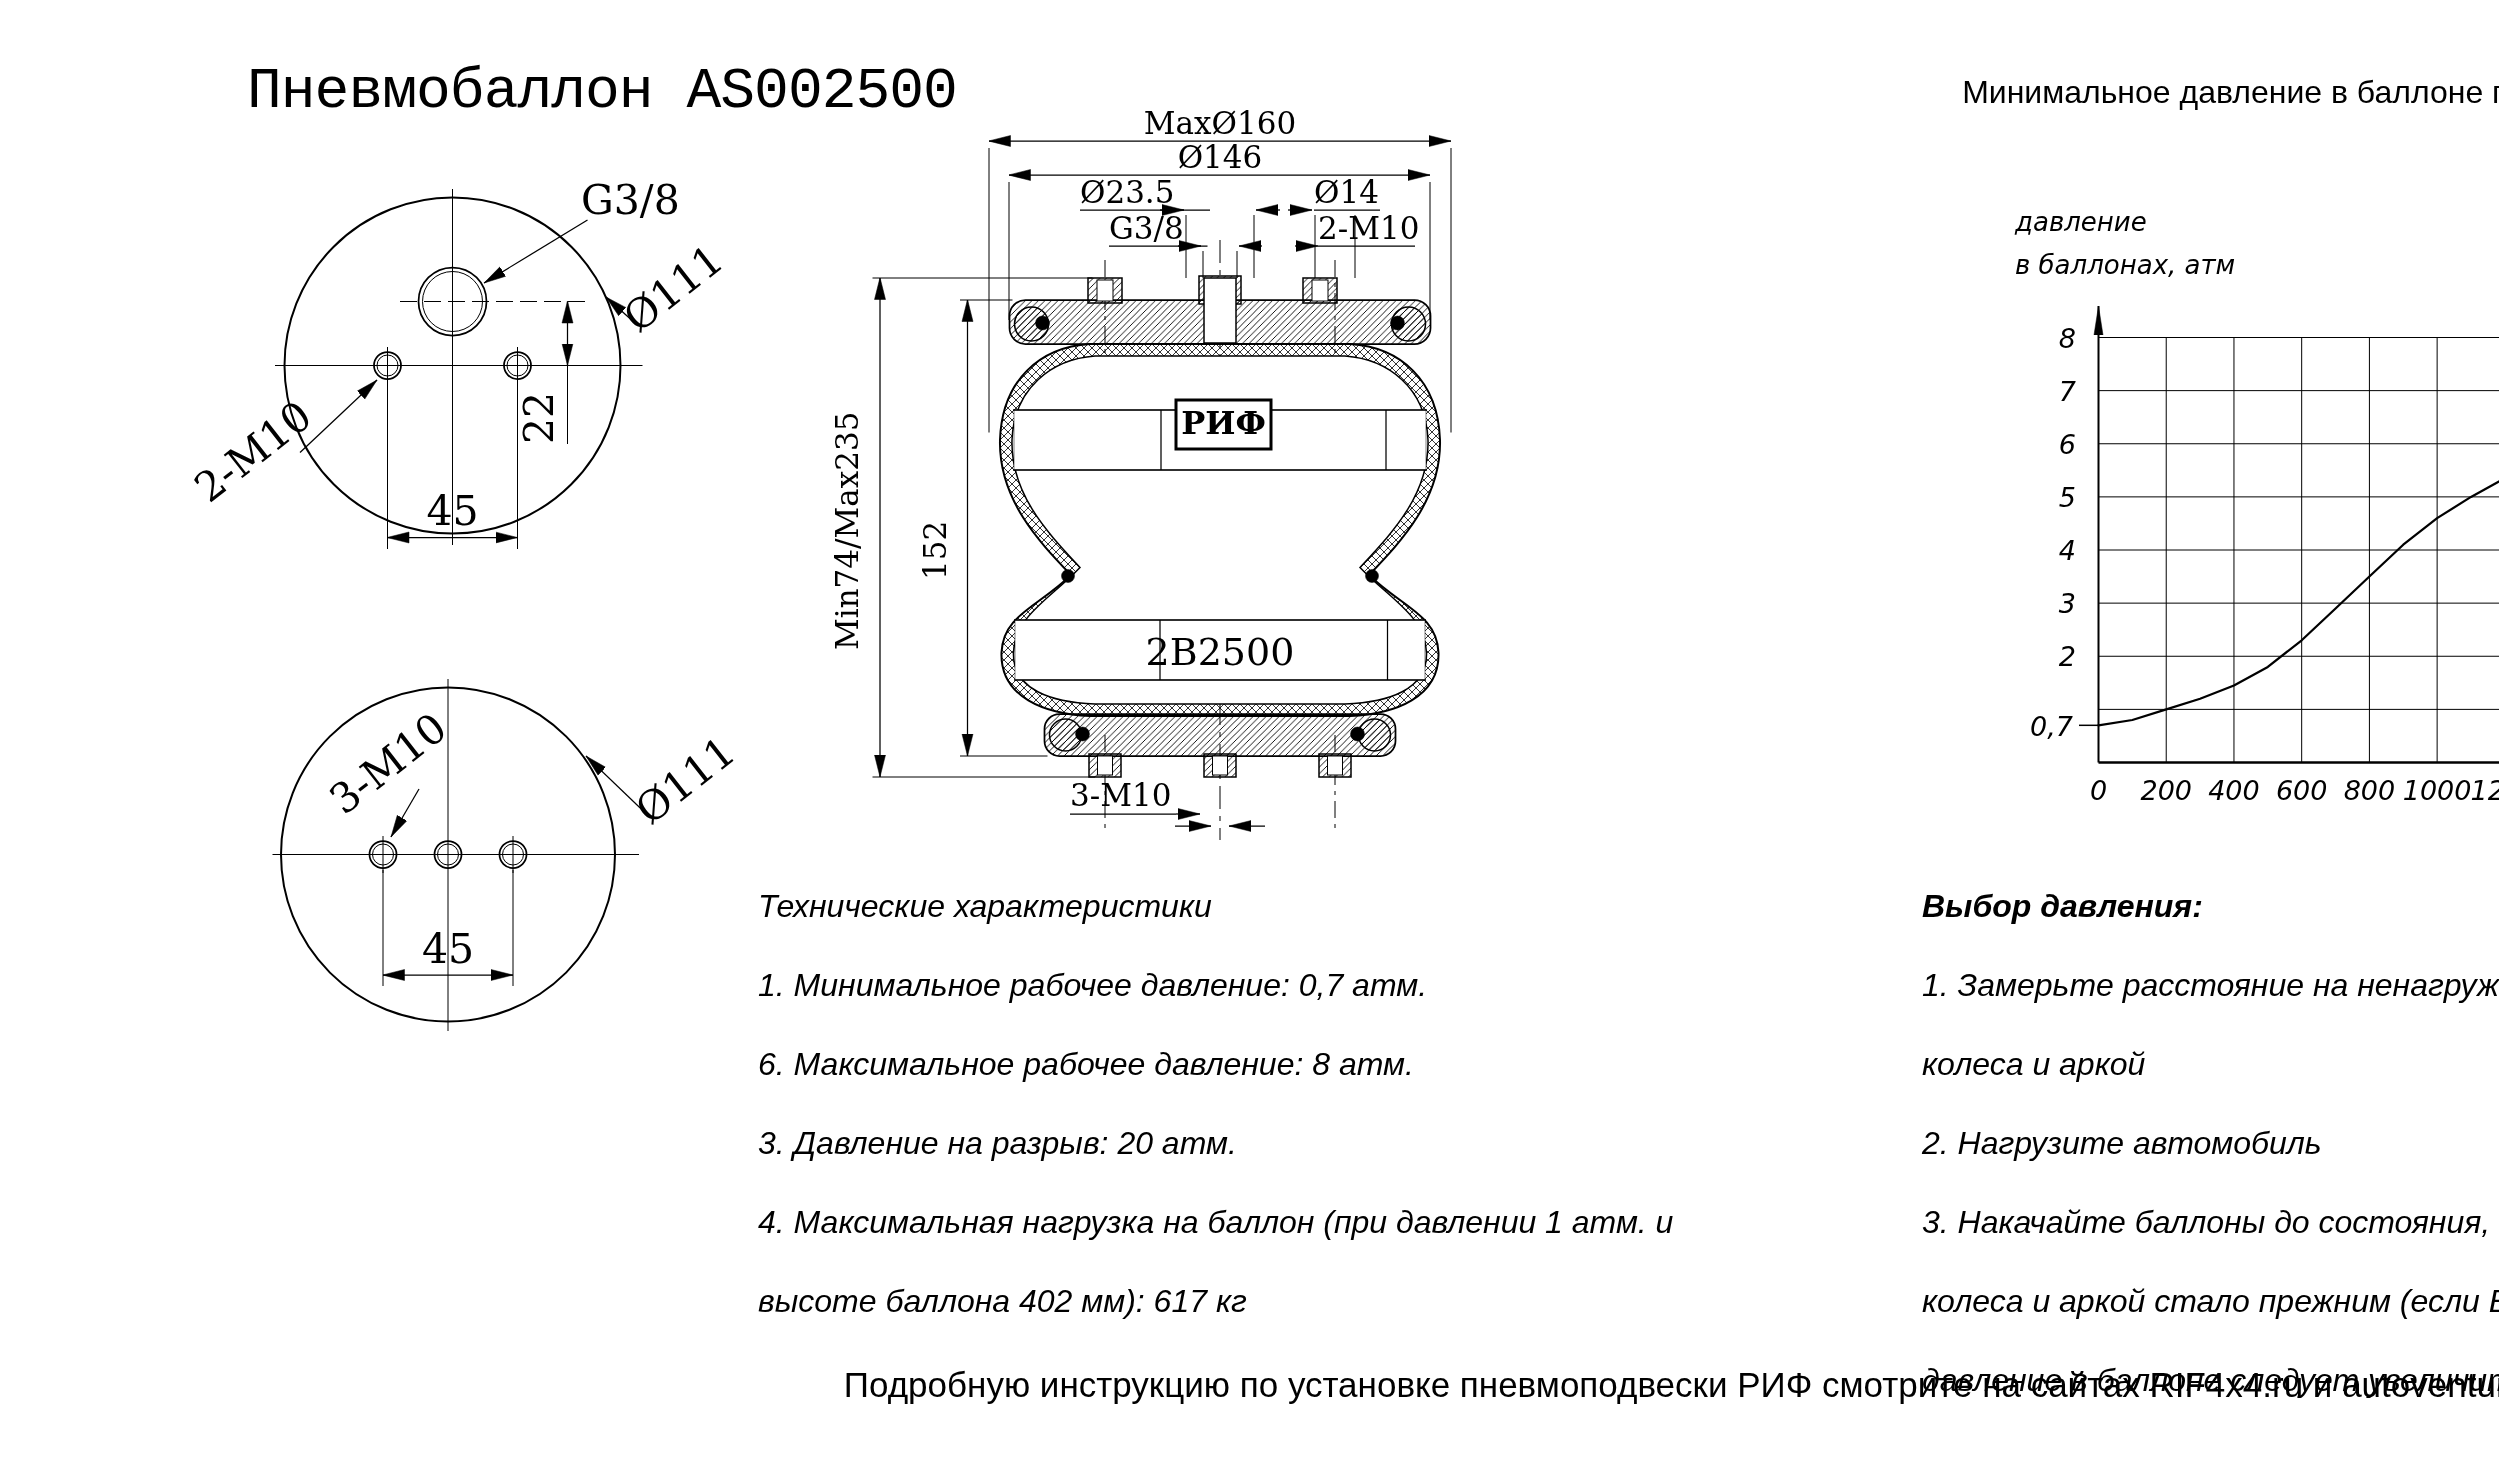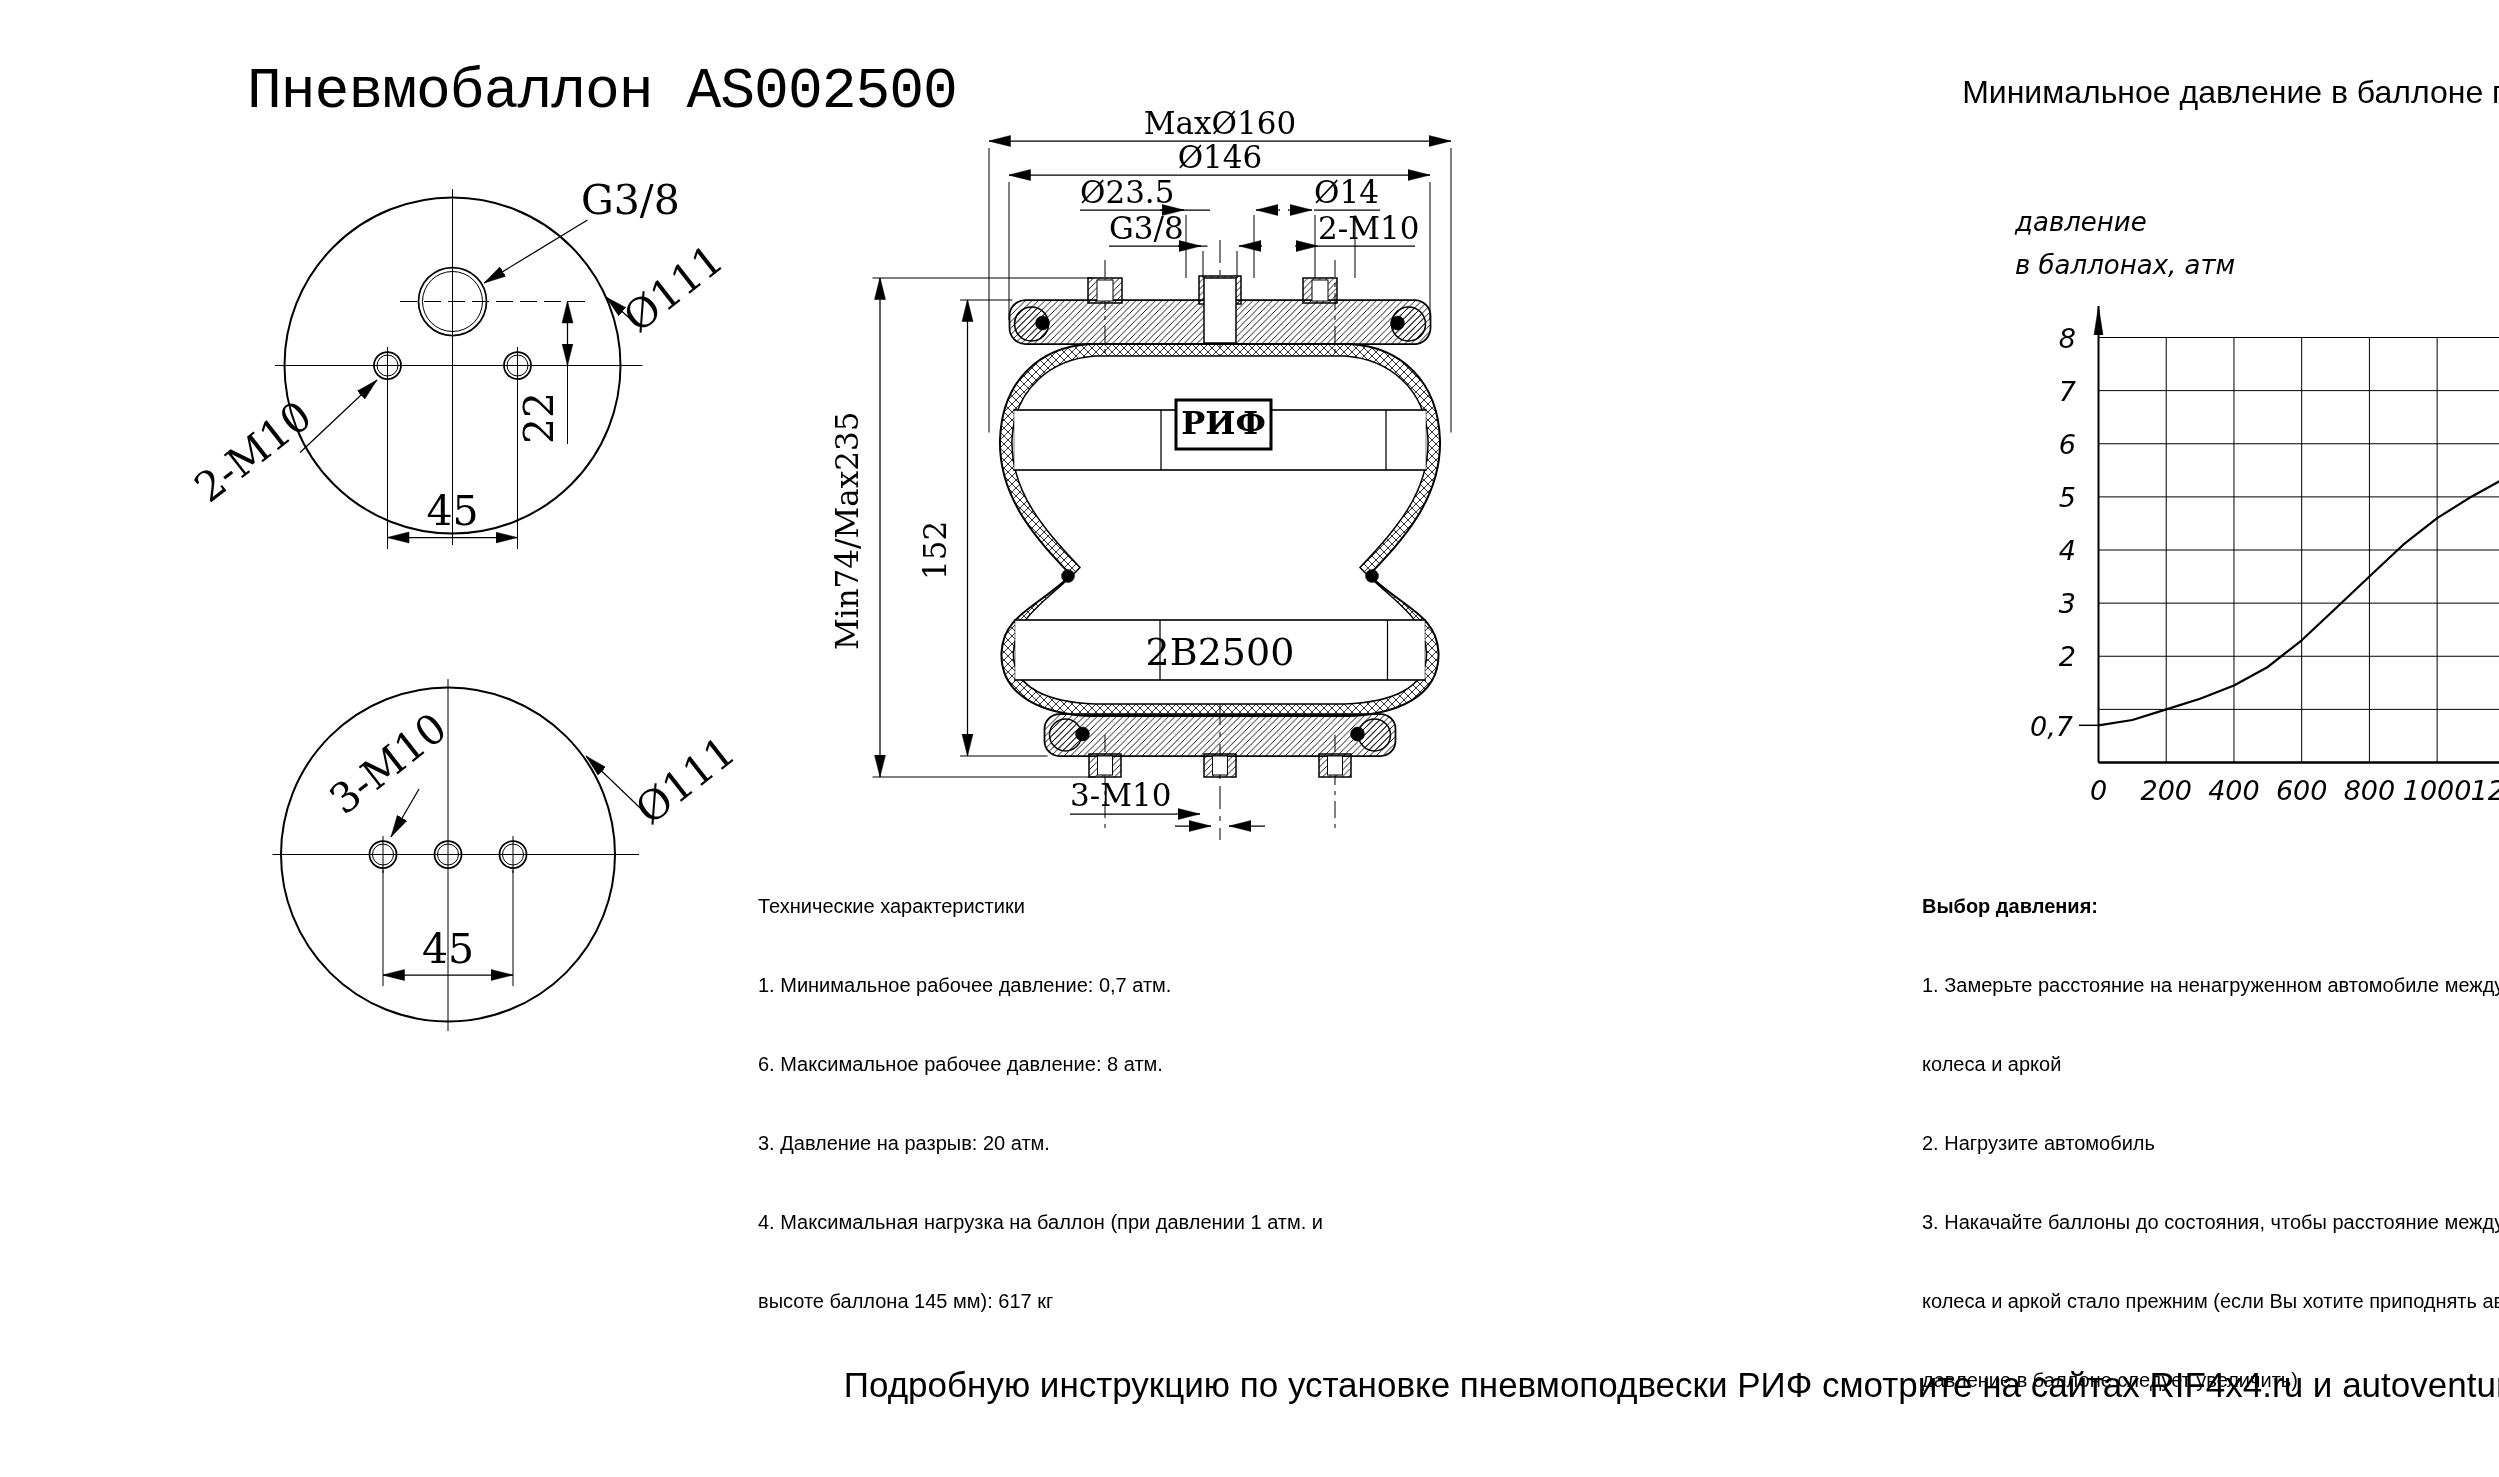--- a/index.html
+++ b/index.html
@@ -9,21 +9,21 @@
   svg line,svg path,svg circle,svg rect{stroke:#000;}
   svg text{fill:#000;stroke:none;}
   .dimtxt{font:62px "DejaVu Serif",serif;}
   .dimbig{font:82px "DejaVu Serif",serif;}
   .brand{font:bold 64px "DejaVu Serif",serif;}
   .model{font:76px "DejaVu Serif",serif;}
   .ctick{font:italic 54px "DejaVu Sans",sans-serif;}
   .caxis{font:italic 52px "DejaVu Sans",sans-serif;}
   #page-title{font-size:58px;letter-spacing:-1px;}
   #chart-title{font-size:32px;text-align:center;}
-  .txtblock{font-size:20px;line-height:79px;white-space:nowrap;}
+  .txtblock{font-size:32px;line-height:79px;white-space:nowrap;font-style:italic;}
   .txtblock .bold{font-weight:bold;}
   #footer-note{font-size:35px;text-align:center;}
 </style>
 </head>
 <body>
 
 <div id="page-title" class="abs" style="left:247px;top:59px;font-family:Liberation Mono, monospace;">Пневмобаллон  AS002500</div>
 
 <div id="chart-title" class="abs" style="left:1825px;top:74px;width:1410px;">Минимальное давление в баллоне при нагрузке на заднюю ось автомобиля</div>
 
@@ -321,21 +321,21 @@
     <text class="caxis" x="5892" y="1596">ось а/м, кг</text>
   </g>
 </svg>
 
 <div class="abs txtblock" style="left:758px;top:867px;">
   <div>Технические характеристики</div>
   <div>1. Минимальное рабочее давление: 0,7 атм.</div>
   <div>6. Максимальное рабочее давление: 8 атм.</div>
   <div>3. Давление на разрыв: 20 атм.</div>
   <div>4. Максимальная нагрузка на баллон (при давлении 1 атм. и</div>
-  <div>высоте баллона 145 мм): 617 кг</div>
+  <div>высоте баллона 402 мм): 617 кг</div>
 </div>
 
 <div class="abs txtblock" style="left:1922px;top:867px;">
   <div class="bold">Выбор давления:</div>
   <div>1. Замерьте расстояние на ненагруженном автомобиле между центром</div>
   <div>колеса и аркой</div>
   <div>2. Нагрузите автомобиль</div>
   <div>3. Накачайте баллоны до состояния, чтобы расстояние между центром</div>
   <div>колеса и аркой стало прежним (если Вы хотите приподнять автомобиль,</div>
   <div>давление в баллоне следует увеличить)</div>

